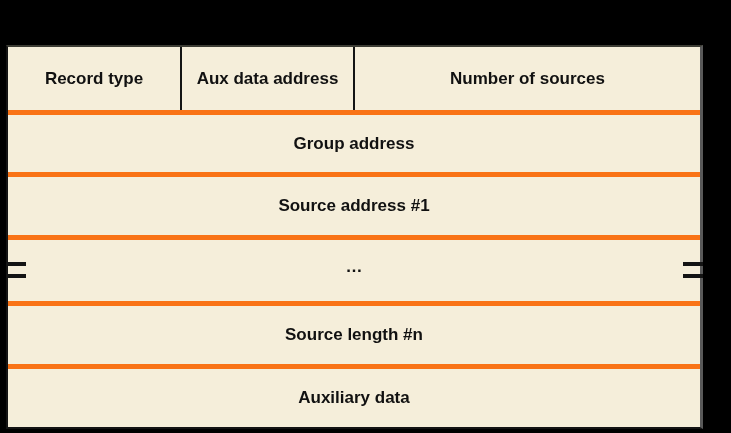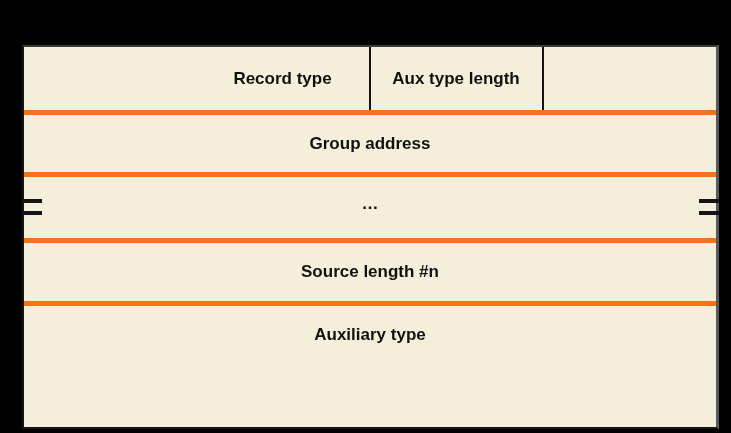--- a/index.html
+++ b/index.html
@@ -10,21 +10,21 @@
   .canvas {
     position: relative;
     width: 731px;
     height: 433px;
     background: #000000;
     overflow: hidden;
     font-family: "Liberation Sans", sans-serif;
   }
   .record-table {
     position: absolute;
-    left: 22px;
+    left: 6px;
     top: 45px;
     width: 697px;
     height: 384px;
     box-sizing: border-box;
     background: #f5eeda;
     border: 2px solid #141414;
     border-top-color: #3c3c34;
     border-right: 3px solid #595959;
   }
   .row {
@@ -89,43 +89,49 @@
 <body>
 
 <div class="canvas">
   <div class="record-table">
 
     <div class="row r1 first header-row">
       <div class="hcell c1">
         <span class="cell-label">Record type</span>
       </div>
       <div class="hcell c2">
-        <span class="cell-label">Aux type length</span>
+        <span class="cell-label">Aux data address</span>
+      </div>
+      <div class="hcell c3">
+        <span class="cell-label">Number of sources</span>
       </div>
     </div>
 
     <div class="row r2">
       <span class="cell-label">Group address</span>
     </div>
 
+    <div class="row r3">
+      <span class="cell-label">Source address #1</span>
+    </div>
 
     <div class="row r4">
       <span class="break-mark left">
         <span class="break-bar top"></span>
         <span class="break-bar bottom"></span>
       </span>
       <span class="ellipsis-label">…</span>
       <span class="break-mark right">
         <span class="break-bar top"></span>
         <span class="break-bar bottom"></span>
       </span>
     </div>
 
     <div class="row r5">
       <span class="cell-label">Source length #n</span>
     </div>
 
     <div class="row r6">
-      <span class="cell-label">Auxiliary type</span>
+      <span class="cell-label">Auxiliary data</span>
     </div>
 
   </div>
 </div>
 
 </body></html>

